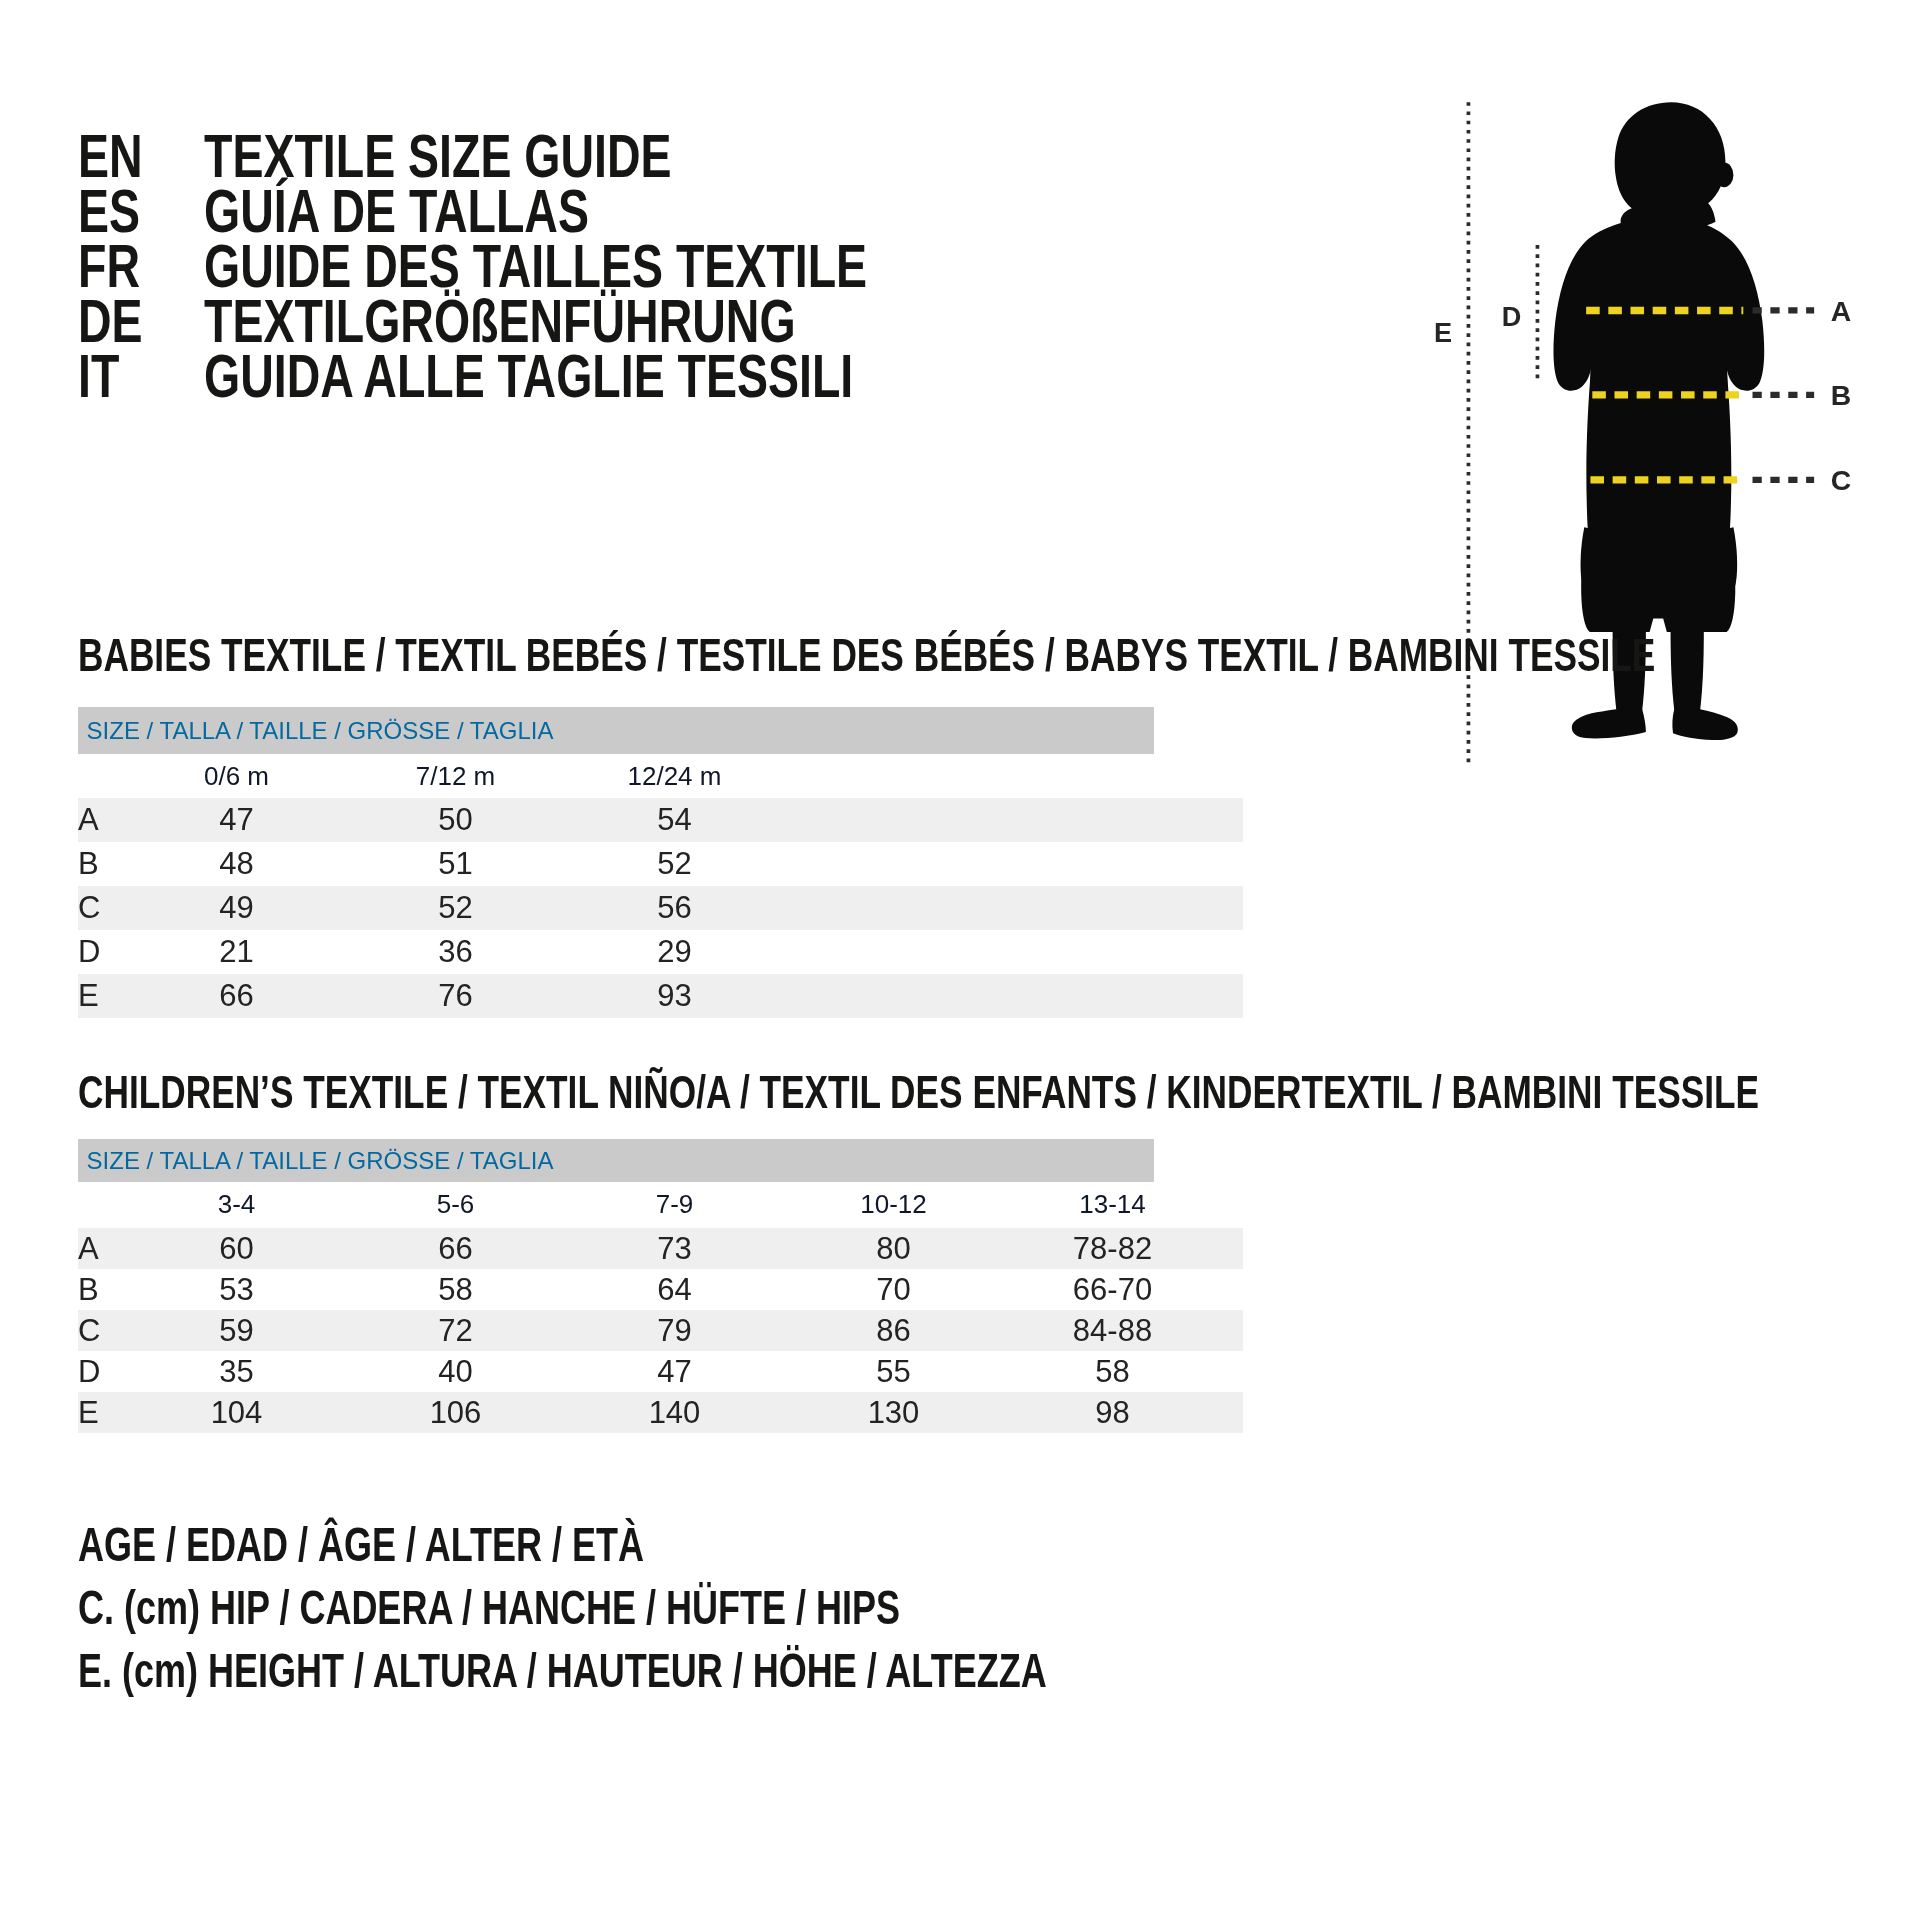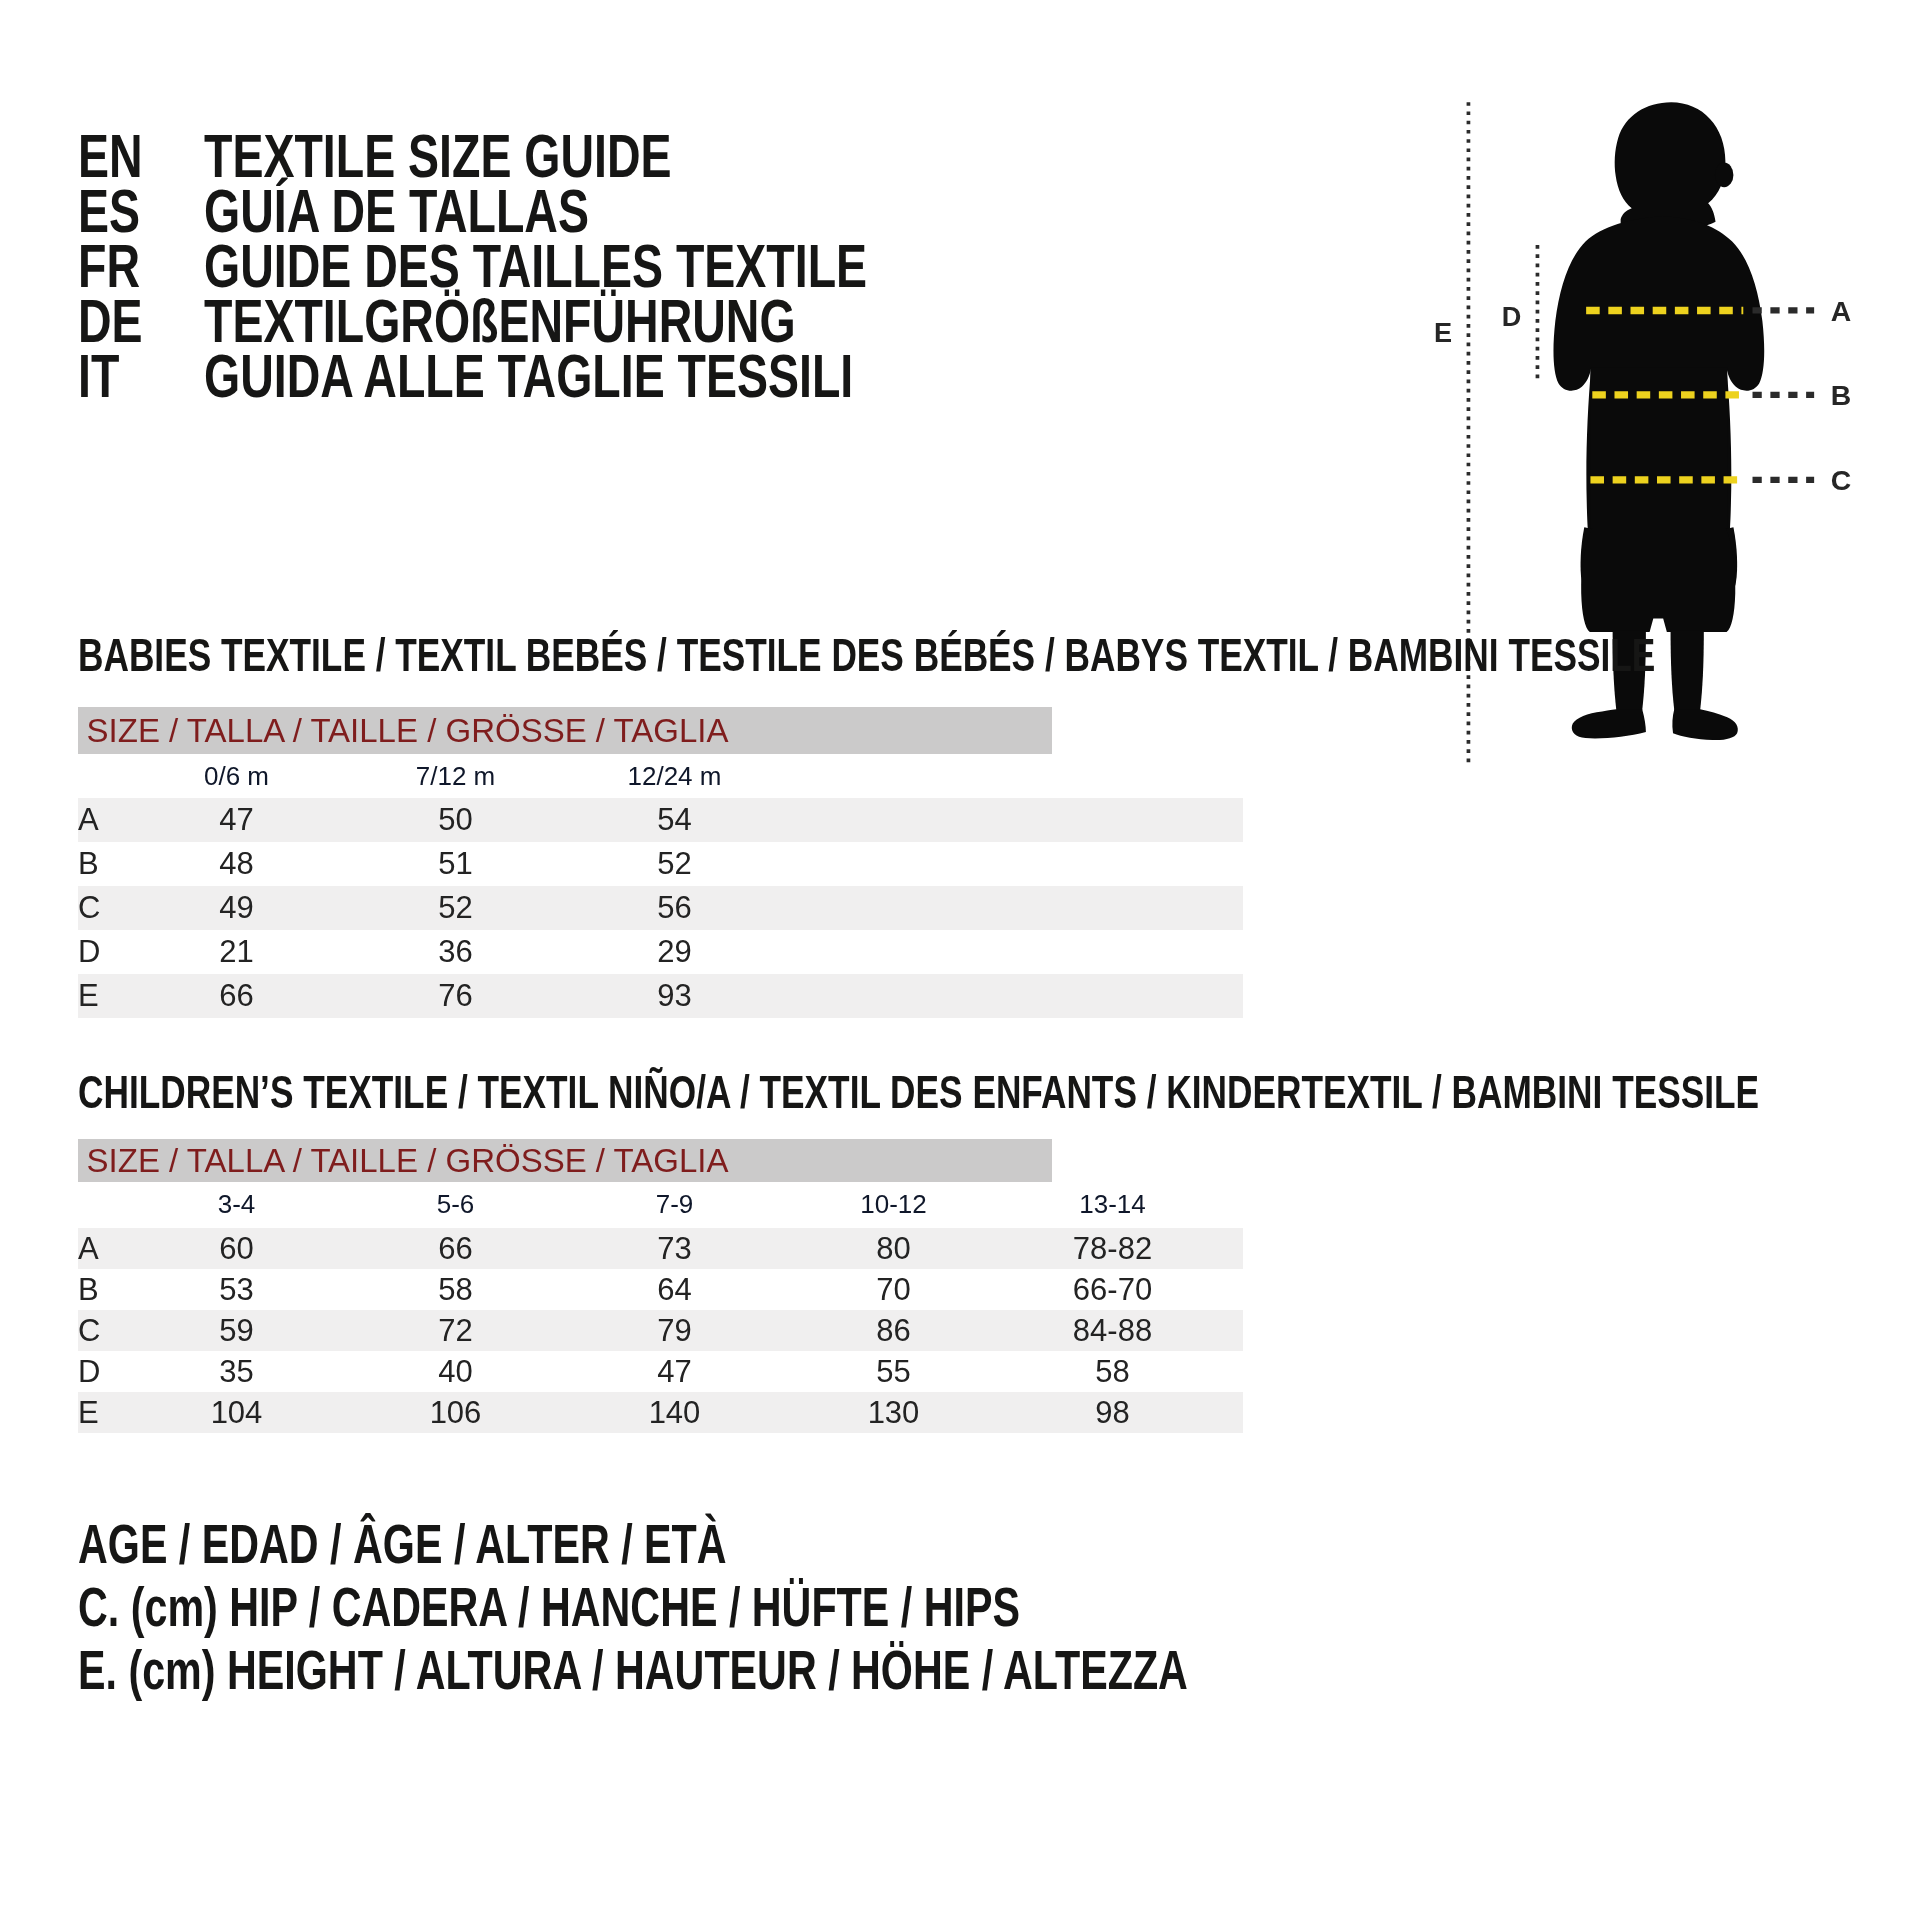--- a/index.html
+++ b/index.html
@@ -11,39 +11,39 @@
         white-space:nowrap;font-weight:700;color:#161615;}
   
   #languages{left:78px;top:128px;}
   .lang-row{display:flex;height:55px;line-height:55px;font-size:62px;}
   .lang-row .code{width:126px;}
   
   .section-heading{font-size:47px;line-height:49px;}
   #babies-heading{left:78px;top:630px;}
   #children-heading{left:78px;top:1067px;}
   
-  .size-bar{width:974px;background:#cbcaca;display:flex;align-items:center;
-            padding-left:8.6px;box-sizing:border-box;font-size:33px;color:#7f1d1d;}
+  .size-bar{width:1076px;background:#cbcaca;display:flex;align-items:center;
+            padding-left:8.6px;box-sizing:border-box;font-size:24px;color:#0369a1;}
   #babies-bar{left:78px;top:707px;height:47px;}
   #children-bar{left:78px;top:1139px;height:43px;}
   .cols-row,.data-row{display:flex;width:1165px;}
   .cols-row{height:39px;align-items:center;font-size:26px;color:#0f172a;}
   .data-row{align-items:center;font-size:31px;color:#232323;}
   .zebra{background:#f0efef;}
   .cell-label{width:49px;text-align:left;}
   .cell-val{width:219px;text-align:center;}
   #babies-cols{left:78px;top:757px;}
   #babies-table{left:78px;top:798px;}
   #babies-table .data-row{height:44px;}
   #children-cols{left:78px;top:1185px;}
   #children-table{left:78px;top:1228px;}
   #children-table .data-row{height:41px;}
   
   #legend{left:78px;top:1513px;}
-  .legend-row{height:63px;line-height:63px;font-size:55px;}
+  .legend-row{height:63px;line-height:63px;font-size:48px;}
   
   #figure{left:1429px;top:99px;width:456px;height:678px;}
   svg text{font-family:"Liberation Sans",sans-serif;font-weight:700;fill:#262626;}
 </style>
 </head>
 <body>
 
 <div id="languages" class="abs">
     <div class="lang-row">
       <span class="cond code">EN</span>

